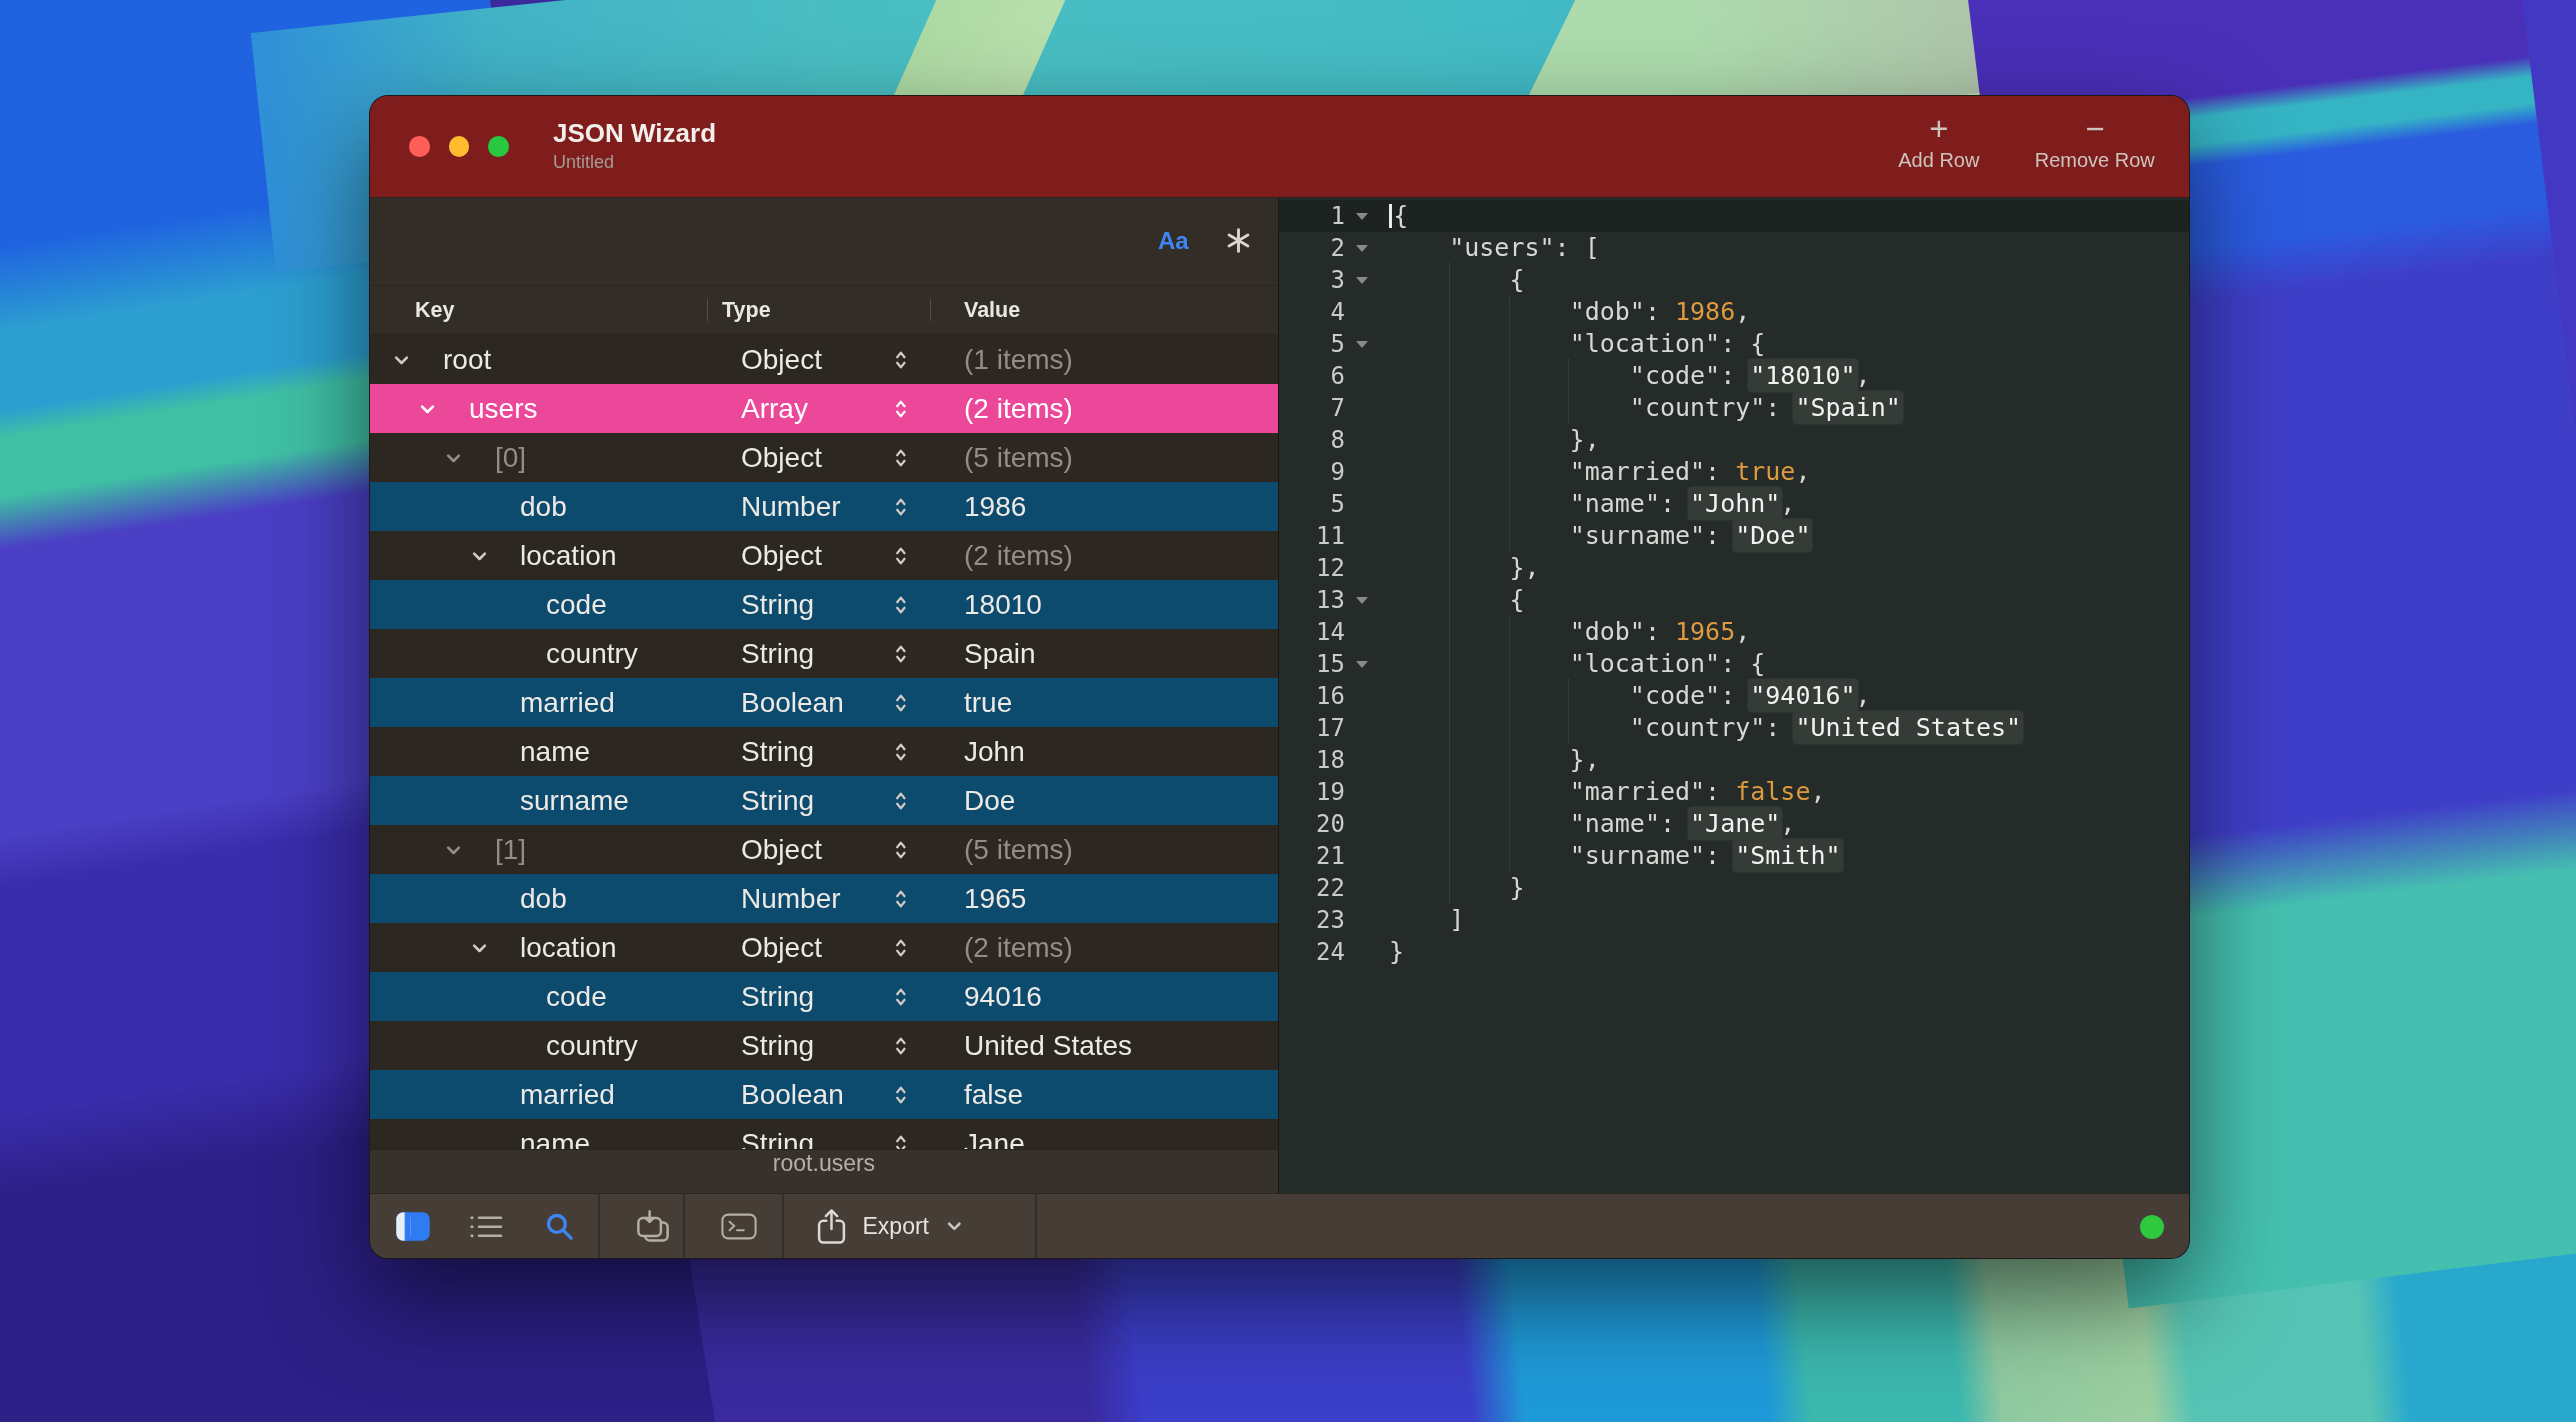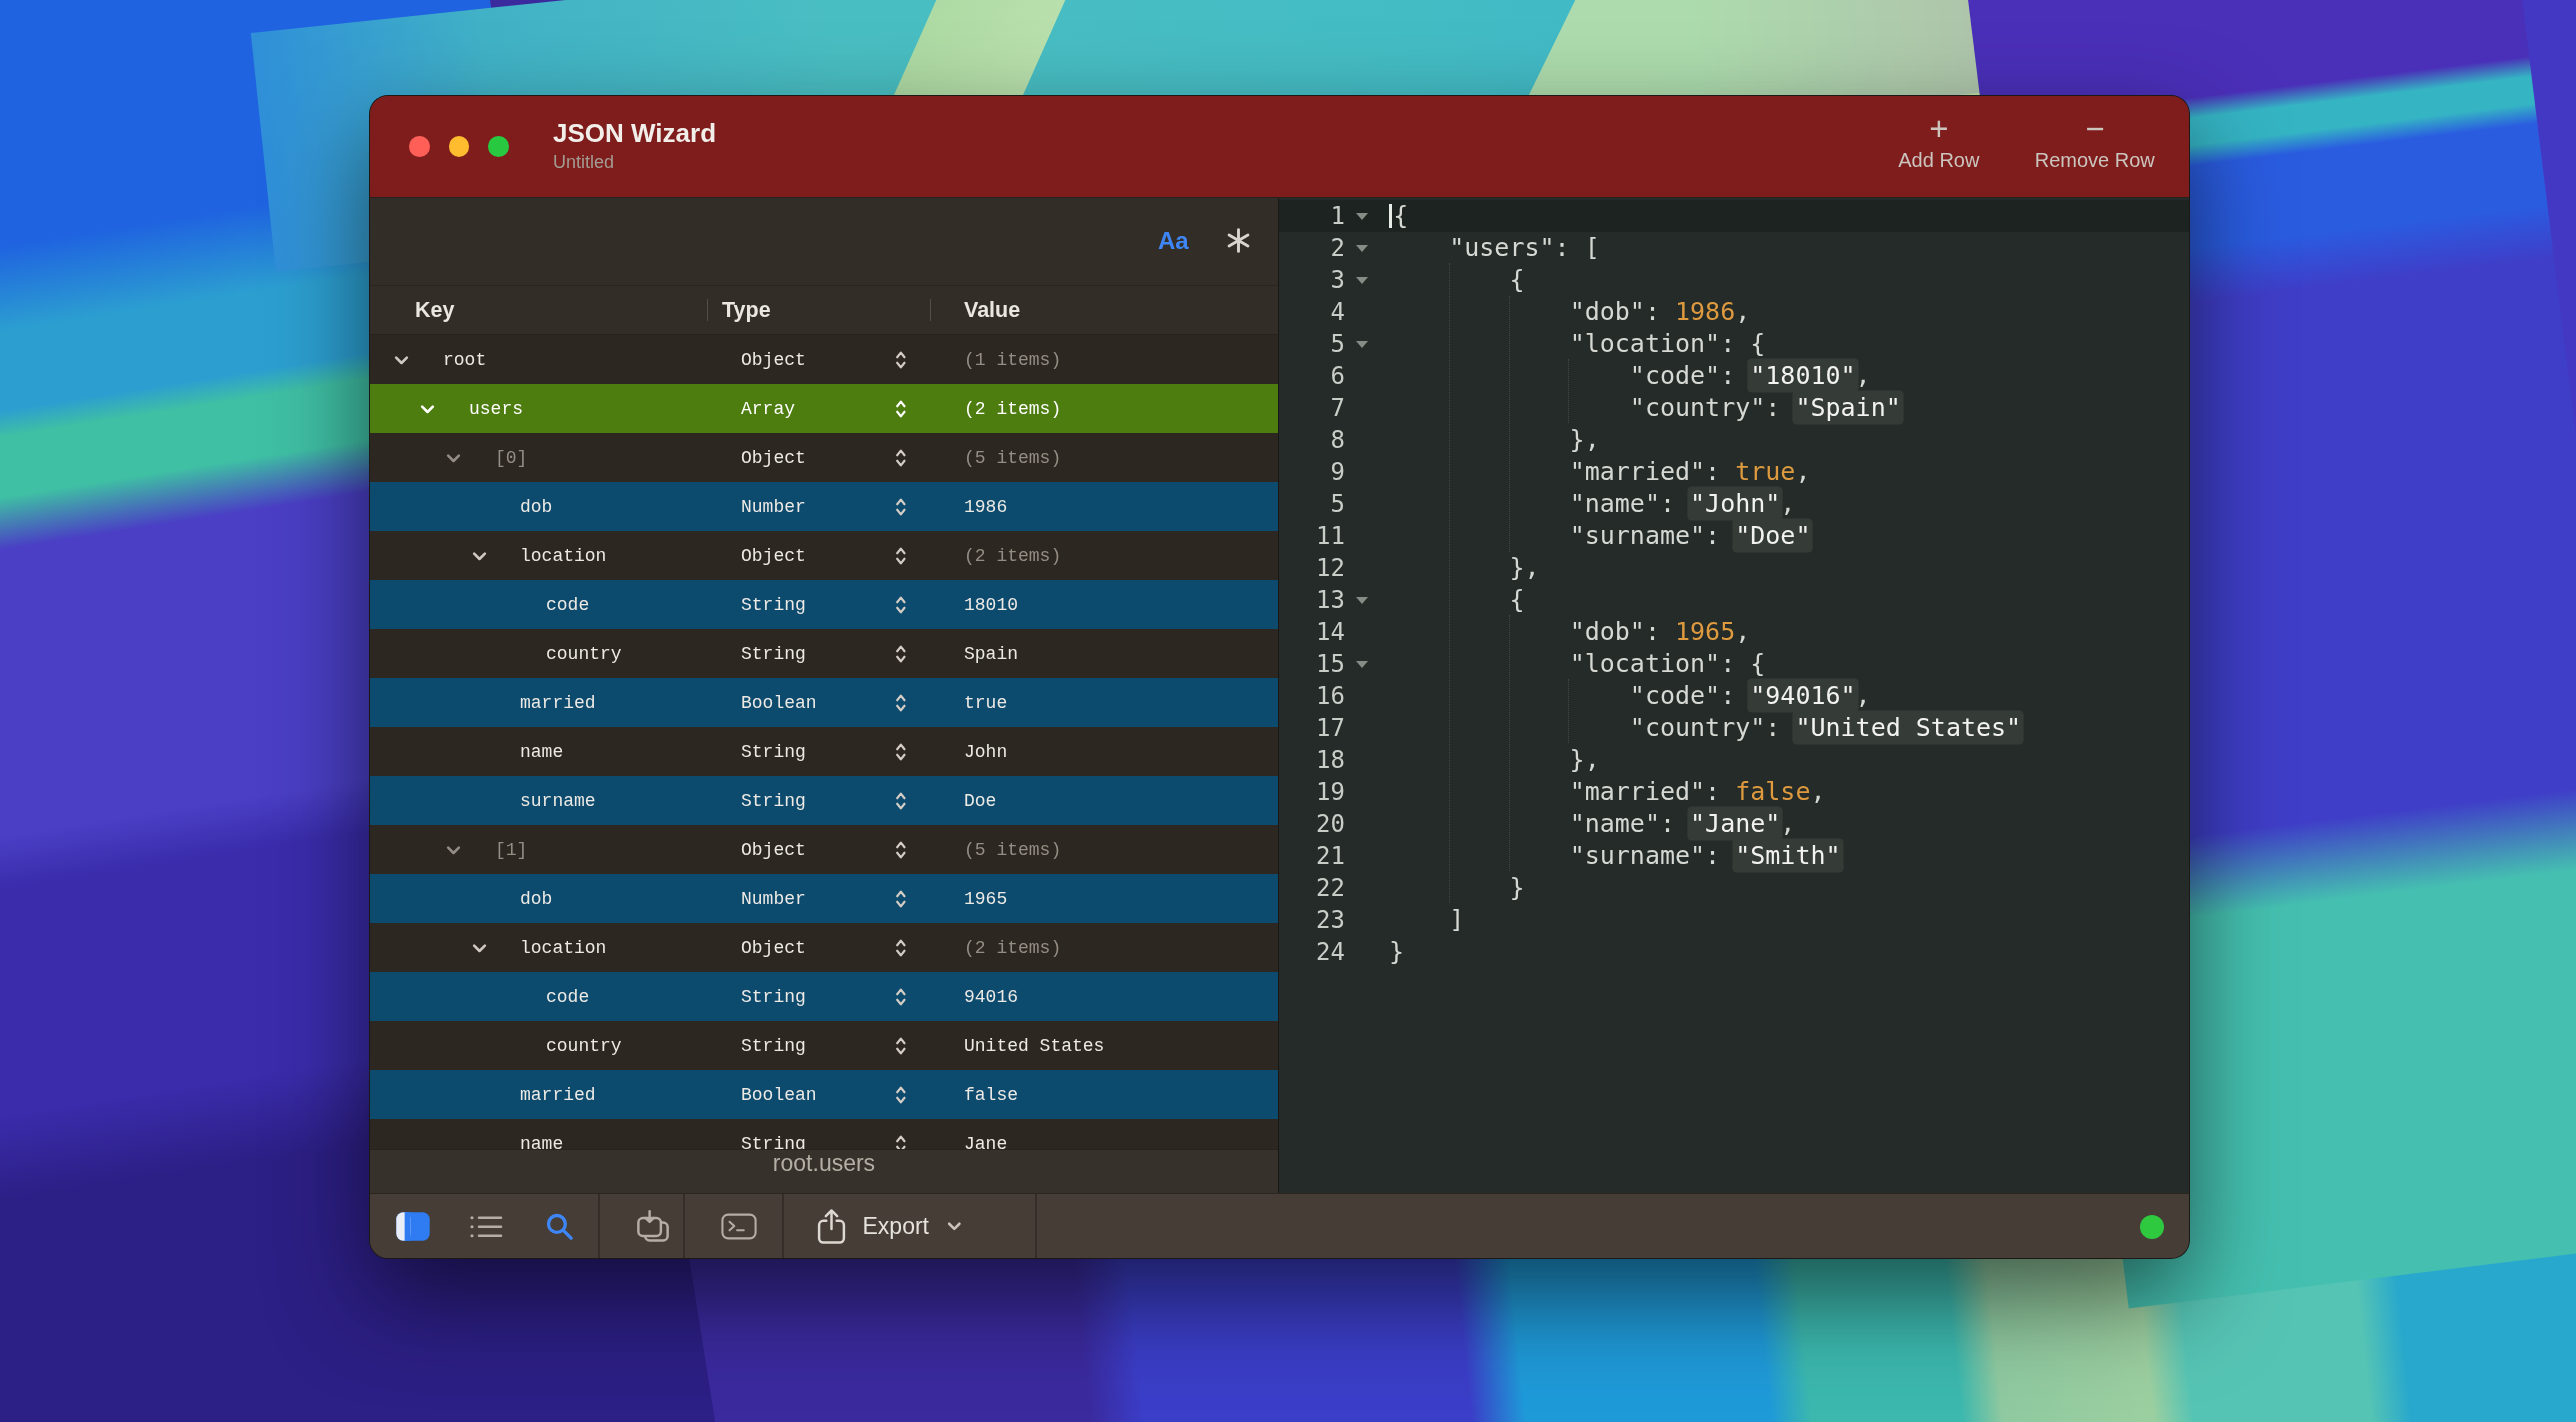--- a/index.html
+++ b/index.html
@@ -71,24 +71,24 @@
   .thead{position:relative;height:48px;flex:none;border-top:0.9px solid #2A2520;
       border-bottom:0.9px solid #28231E;display:flex;align-items:center;
       font-size:21.5px;font-weight:600;color:#EAE6E0;}
   .thead .h-key{position:absolute;left:45px;}
   .thead .h-type{position:absolute;left:352px;}
   .thead .h-value{position:absolute;left:594px;}
   .thead .vdiv{position:absolute;top:13px;width:0.9px;height:22px;background:#544E46;}
   .thead .vdiv.d1{left:337px;} .thead .vdiv.d2{left:560px;}
 
   #tree-rows{height:814px;flex:none;overflow:hidden;}
-  .trow{display:flex;height:49px;align-items:center;font-size:18px;color:#EDEAE5;
-      background:#2D2721;font-family:Liberation Mono, monospace;}
+  .trow{display:flex;height:49px;align-items:center;font-size:28px;color:#EDEAE5;
+      background:#2D2721;}
   .trow.alt{background:#0c4a6e;}
-  .trow.sel{background:#4d7c0f;color:#FFFFFF;}
+  .trow.sel{background:#ec4899;color:#FFFFFF;}
   .trow .cell{position:relative;height:100%;display:flex;align-items:center;}
   .cell.key{width:337px;flex:none;}
   .cell.type{width:223px;flex:none;padding-left:34px;box-sizing:border-box;}
   .cell.val{flex:1;padding-left:34px;box-sizing:border-box;}
   .chev{position:absolute;top:50%;transform:translateY(-50%);color:#CFC9C1;display:flex;}
   .trow.sel .chev{color:#fff;}
   .stepper{position:absolute;left:187px;top:50%;transform:translateY(-50%);
       color:#D3CDC5;display:flex;}
   .trow.sel .stepper{color:#fff;}
   .muted{color:#948D84;}

